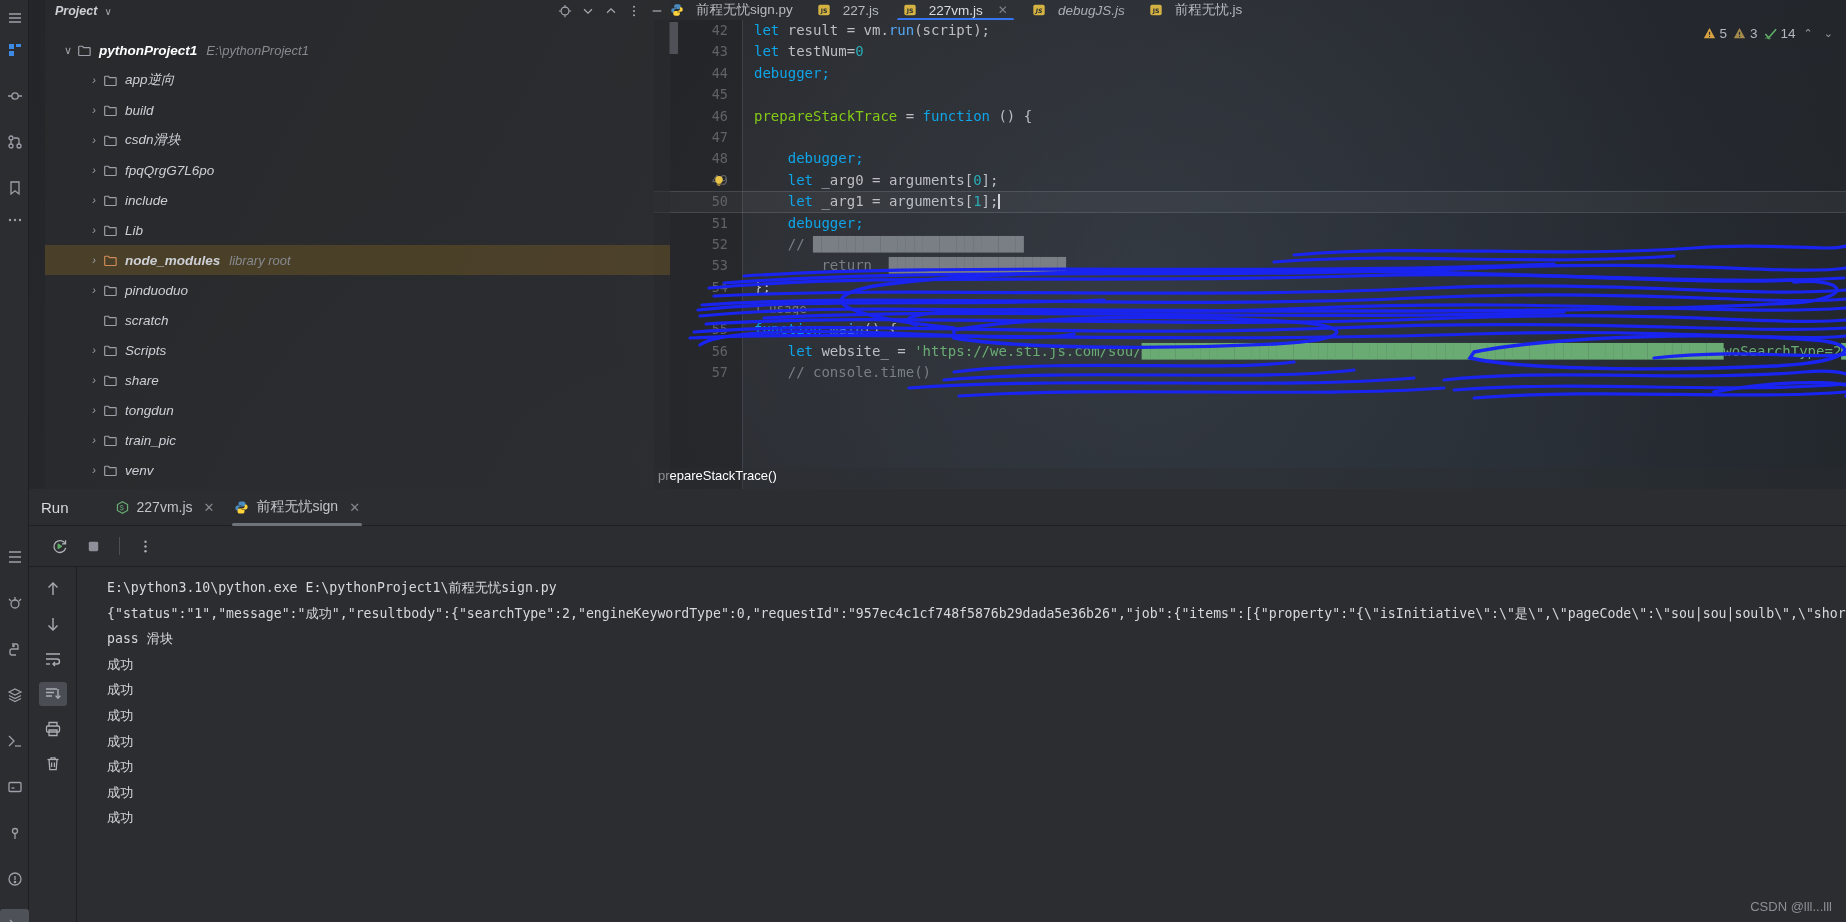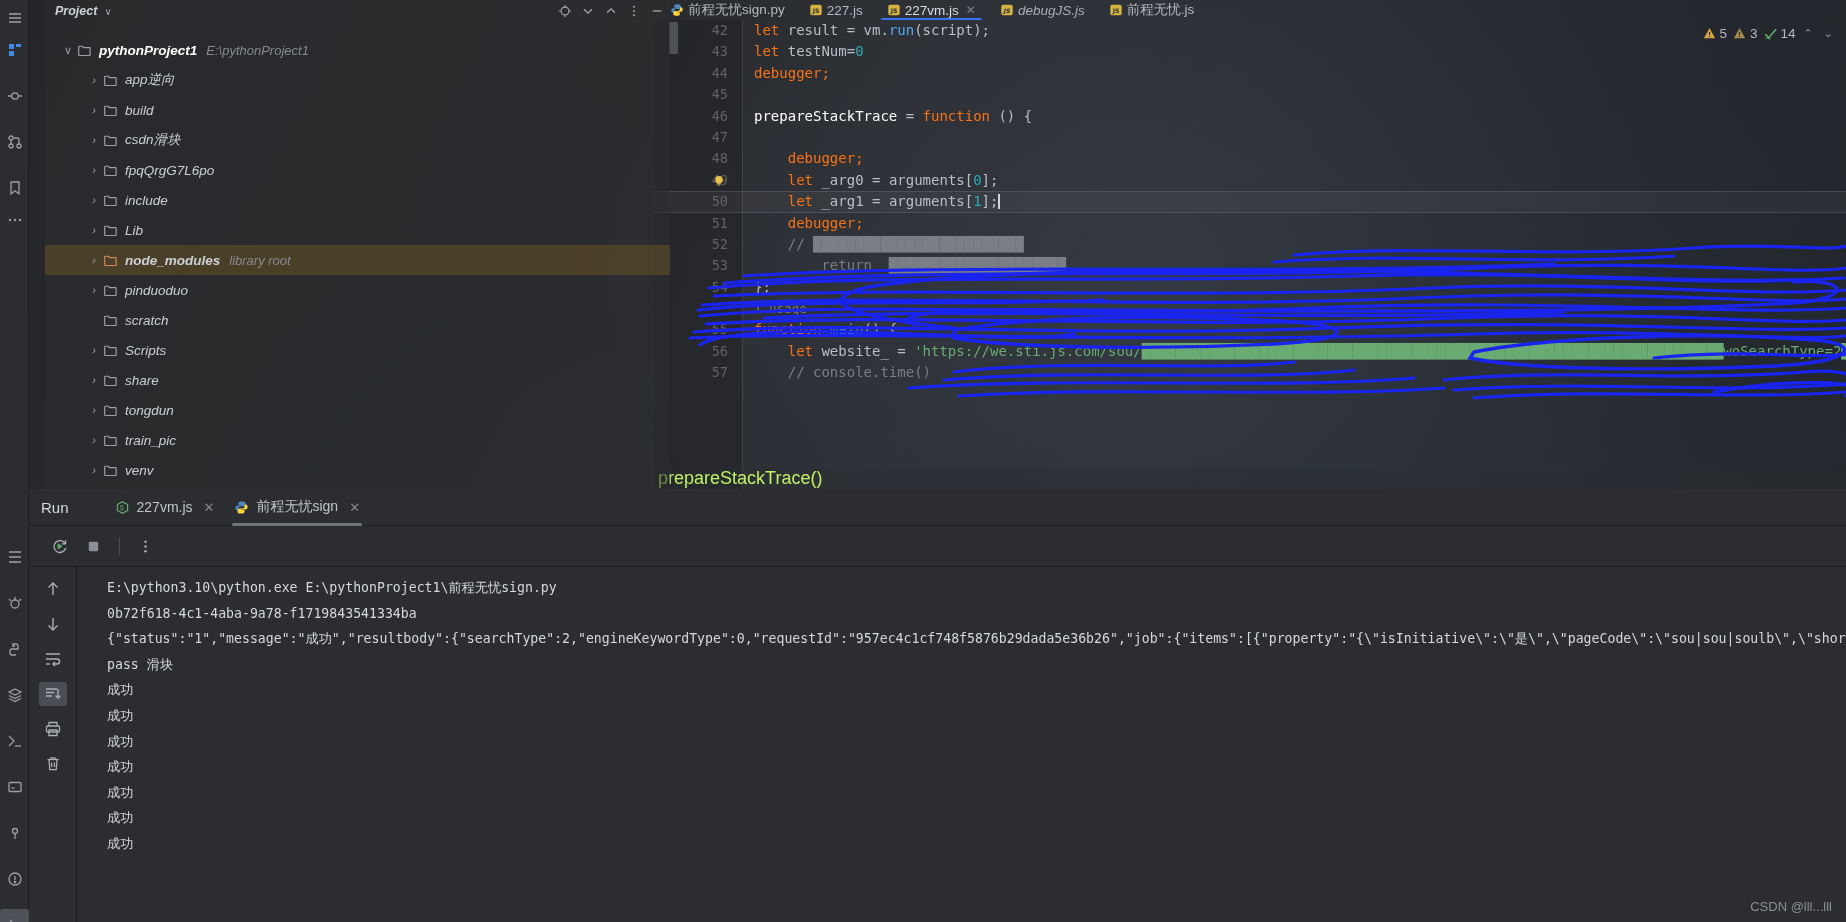--- a/index.html
+++ b/index.html
@@ -107,21 +107,21 @@
     overflow: hidden;
   }
   .tabbar {
     position: relative;
     height: 20px;
     display: flex; align-items: flex-end;
     padding-left: 4px;
     overflow: hidden;
   }
   .tab {
-    display: flex; align-items: center; gap: 4px;
+    display: flex; align-items: center; gap: 12px;
     height: 20px; padding: 0 12px;
     font-size: 13.5px; color: #b6bac0;
     position: relative; white-space: nowrap;
   }
   .tab.active { color: #d9dce1; }
   .tab.italic { font-style: italic; color: #a9adb4; }
   .tab .ficon { width: 14px; height: 14px; flex: 0 0 14px; }
   .tab .underline {
     position: absolute; left: 6px; right: 6px; bottom: -1px;
     height: 3px; background: #3573f0; border-radius: 2px;
@@ -174,47 +174,47 @@
     color: #7a7d83; font-size: 12.5px; font-style: normal;
   }
   .bulb {
     position: absolute; left: 58px; top: 3px;
     width: 14px; height: 14px;
   }
   .caret {
     display: inline-block; width: 1.5px; height: 15px;
     background: #cfd2d8; vertical-align: -3px;
   }
-  .kw  { color: #f97316; }
+  .kw  { color: #0ea5e9; }
   .fnv { color: #56a8f5; }
   .num { color: #2aacb8; }
   .pun { color: #bcbec4; }
   .var { color: #bcbec4; }
-  .prop{ color: #ffffff; }
+  .prop{ color: #84cc16; }
   .str { color: #6aab73; }
   .cmt { color: #7a7e85; }
 
   
   .inspect {
     position: absolute; right: 10px; top: 26px;
     display: flex; align-items: center; gap: 5px;
     font-size: 13.5px; color: #b4b7be;
     z-index: 12;
   }
   .inspect .grp { display: flex; align-items: center; gap: 3px; }
   .inspect svg { width: 15px; height: 15px; display: block; }
   .inspect .chv { color: #9a9da4; font-size: 11px; padding: 0 3px; }
 
   
   .breadcrumb {
     position: absolute; left: 654px; top: 468px;
     width: 1192px; height: 21px;
-    display: flex; align-items: flex-end;
+    display: flex; align-items: flex-start;
     padding-left: 4px;
-    font-size: 18px; color: #bef264;
+    font-size: 13px; color: #ffffff;
     background: rgba(43,45,48,0.35);
     z-index: 12;
   }
 
   
   .scribbles { position: absolute; inset: 0; pointer-events: none; z-index: 14; }
 
   
   .run-pane {
     position: absolute; left: 29px; top: 489px;
@@ -816,21 +816,20 @@
           <svg viewBox="0 0 18 18" fill="none" stroke="currentColor" stroke-width="1.3">
               <path d="M3.5 4.5h11"></path>
               <path d="M7 4.5V2.8h4v1.7"></path>
               <path d="M5 4.5l.8 10.2h6.4L13 4.5"></path>
               <path d="M7.6 7.4v4.6M10.4 7.4v4.6"></path>
             </svg>
         </span>
       </div>
       <div class="console" id="console-out">
           <div class="cout">E:\python3.10\python.exe E:\pythonProject1\前程无忧sign.py</div>
-          <div class="cout">0b72f618-4c1-4aba-9a78-f1719843541334ba</div>
           <div class="cout">{"status":"1","message":"成功","resultbody":{"searchType":2,"engineKeywordType":0,"requestId":"957ec4c1cf748f5876b29dada5e36b26","job":{"items":[{"property":"{\"isInitiative\":\"是\",\"pageCode\":\"sou|sou|soulb\",\"shor</div>
           <div class="cout">pass 滑块</div>
           <div class="cout">成功</div>
           <div class="cout">成功</div>
           <div class="cout">成功</div>
           <div class="cout">成功</div>
           <div class="cout">成功</div>
           <div class="cout">成功</div>
           <div class="cout">成功</div>
         </div>

